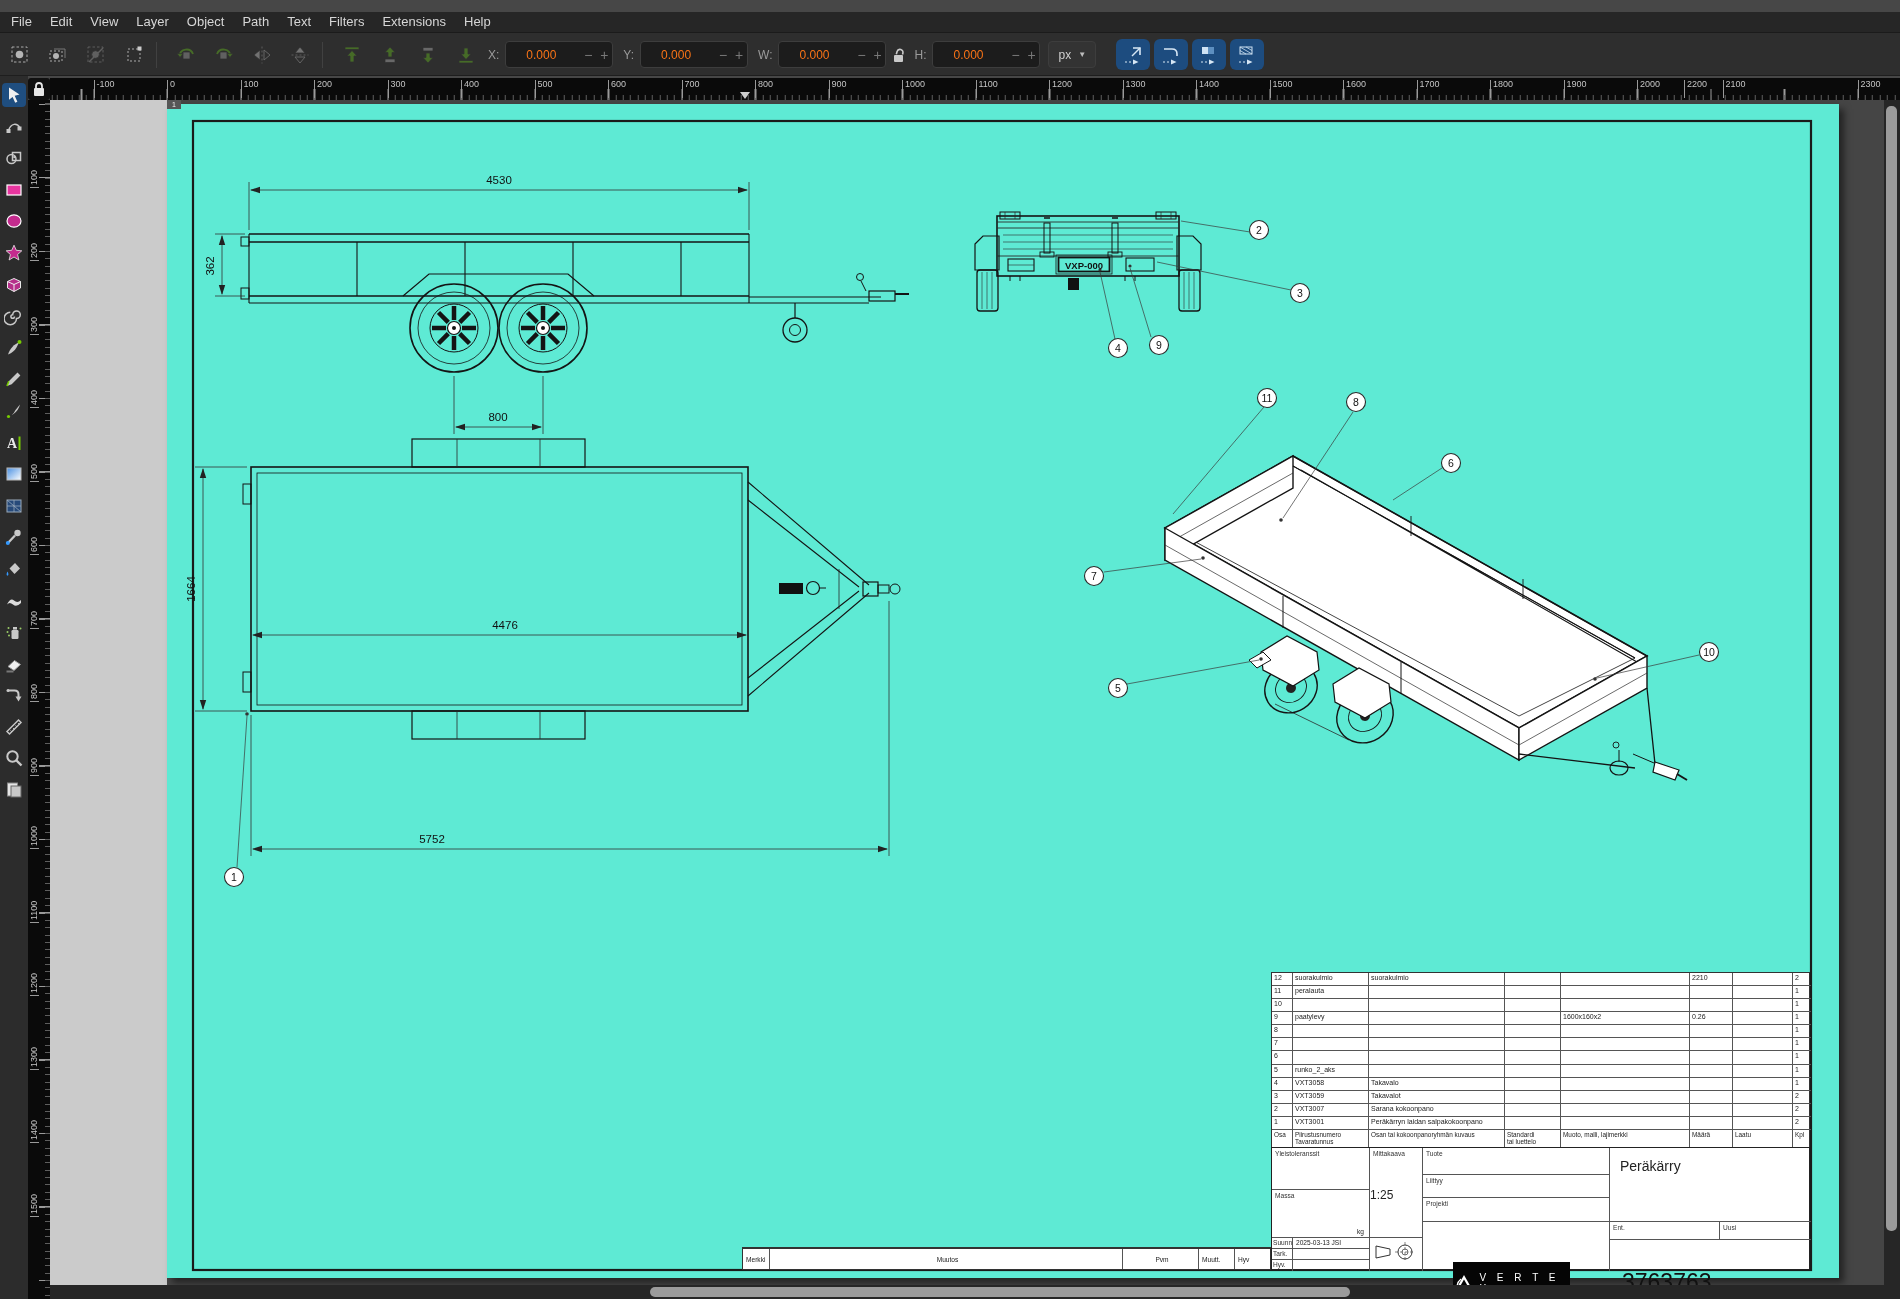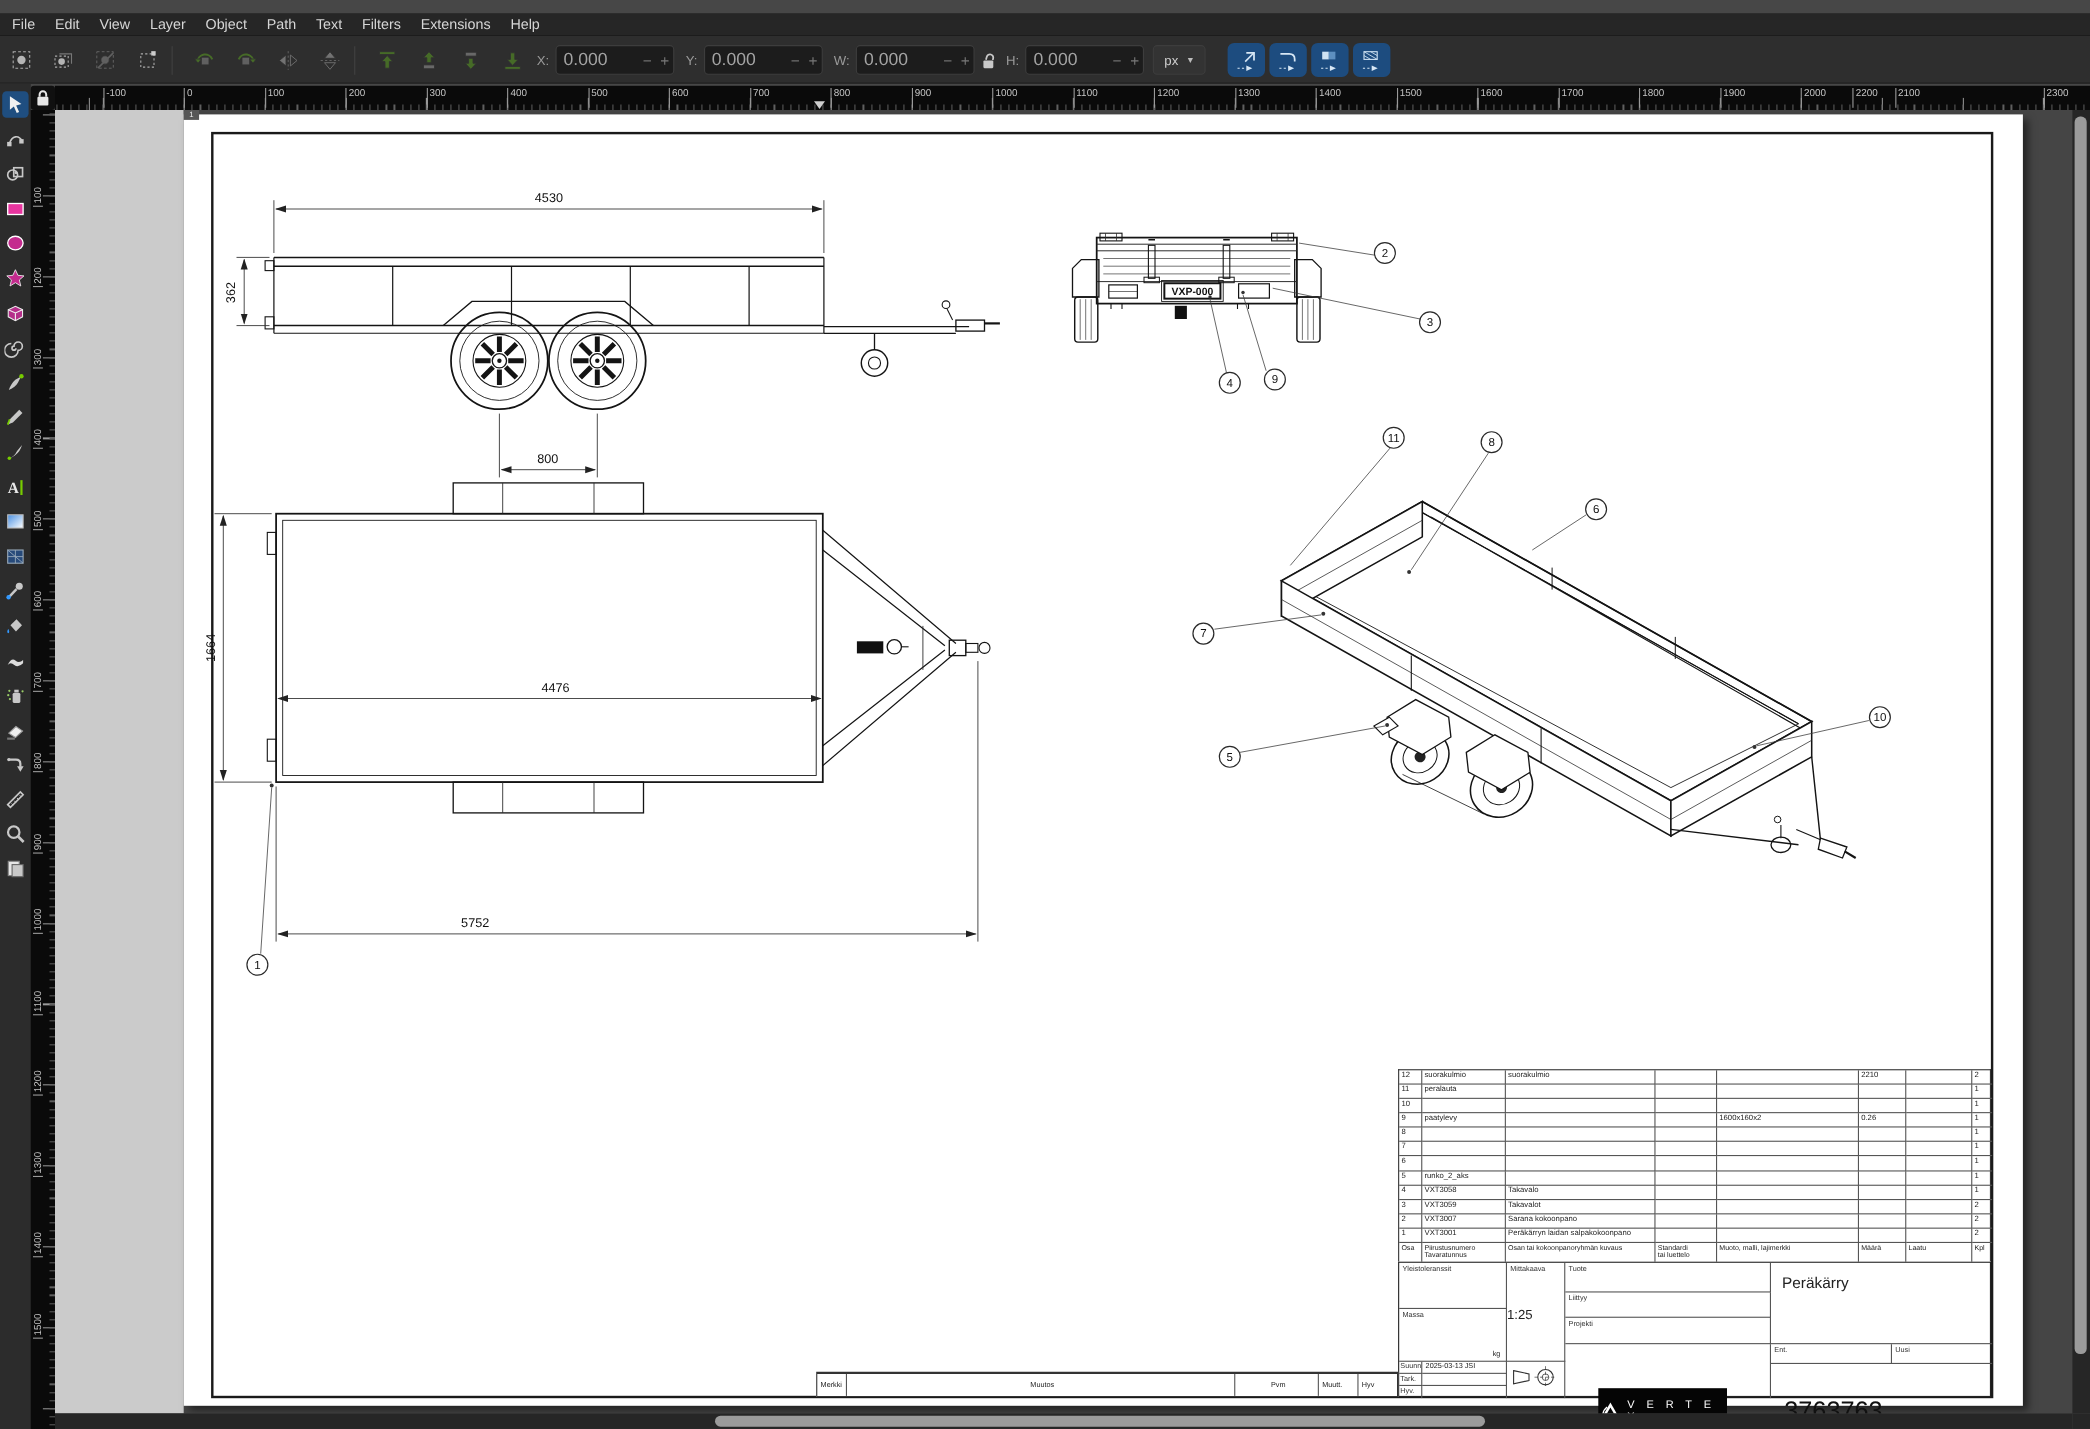--- a/index.html
+++ b/index.html
@@ -20,21 +20,21 @@
              background:#2e2e2e; border-bottom:1px solid #1e1e1e; }
   .tb-group { position:absolute; top:7px; display:flex; gap:6px; }
   .tb-btn { width:32px; height:30px; border-radius:4px; display:flex; align-items:center;
             justify-content:center; }
   .tb-btn.dim { opacity:.55; }
   .tb-sep { position:absolute; top:9px; width:1px; height:26px; background:#414141; }
   .field-row { position:absolute; top:8px; display:flex; align-items:center; }
   .f-label { color:#9a9a9a; font-size:12px; margin:0 6px 0 10px; }
   .num-field { width:108px; height:27px; background:#1c1c1c; border:1px solid #3d3d3d;
                border-radius:4px; display:flex; align-items:center; }
-  .num-val { flex:1; color:#a3a3a3; font-size:16px; padding-left:6px; }
+  .num-val { flex:1; color:#f97316; font-size:12px; padding-left:20px; }
   .spin { color:#787878; font-size:14px; width:16px; text-align:center; cursor:default; }
   .lockbox { width:26px; height:27px; display:flex; align-items:center; justify-content:center; }
   .unit-btn { height:27px; margin-left:8px; padding:0 9px; background:#333; border:1px solid #3d3d3d;
               border-radius:4px; color:#cfcfcf; font-size:12px; display:flex; align-items:center; gap:7px; }
   .caret { font-size:8px; color:#bdbdbd; }
   .toggles { position:absolute; top:6px; left:1116px; display:flex; gap:4px; }
   .blue-toggle { width:34px; height:31px; background:#1d4c7f; border-radius:6px;
                  display:flex; align-items:center; justify-content:center; }
 
   
@@ -68,21 +68,21 @@
             background-position:100% 4px,100% 4px,0 0;
             background-repeat:repeat-y; }
   .vlab { position:absolute; left:2px; font-size:9px; color:#c4c4c4; transform:rotate(-90deg);
           transform-origin:0 0; border-left:1px solid #9a9a9a; padding-left:2px; line-height:9px; }
 
   
   .canvas { position:absolute; left:50px; top:100px; width:1834px; height:1185px; background:#454545; overflow:hidden; }
   .desk-left { position:absolute; left:0; top:0; width:117px; height:1185px; background:#cbcbcb; }
   .page-tab { position:absolute; left:117px; top:0; width:14px; height:9px; background:#565656; color:#eee;
               font-size:7px; line-height:9px; text-align:center; z-index:5; }
-  .page { position:absolute; left:117px; top:4px; width:1672px; height:1174px; background:#ffffff;
+  .page { position:absolute; left:117px; top:4px; width:1672px; height:1174px; background:#5eead4;
           box-shadow:5px 5px 7px rgba(0,0,0,.5); }
   .vscroll { position:absolute; left:1884px; top:100px; width:16px; height:1185px; background:#262626; }
   .vthumb { position:absolute; left:2px; top:6px; width:11px; height:1125px; background:#9b9b9b; border-radius:5px; }
   .hscroll { position:absolute; left:50px; top:1285px; width:1834px; height:14px; background:#262626; }
   .hthumb { position:absolute; left:600px; top:2px; width:700px; height:10px; background:#9b9b9b; border-radius:5px; }
   .scorner { position:absolute; left:1884px; top:1285px; width:16px; height:14px; background:#262626; }
 
   
   svg.drawing { position:absolute; left:0; top:0; }
   .obj { stroke:#141414; fill:none; }

